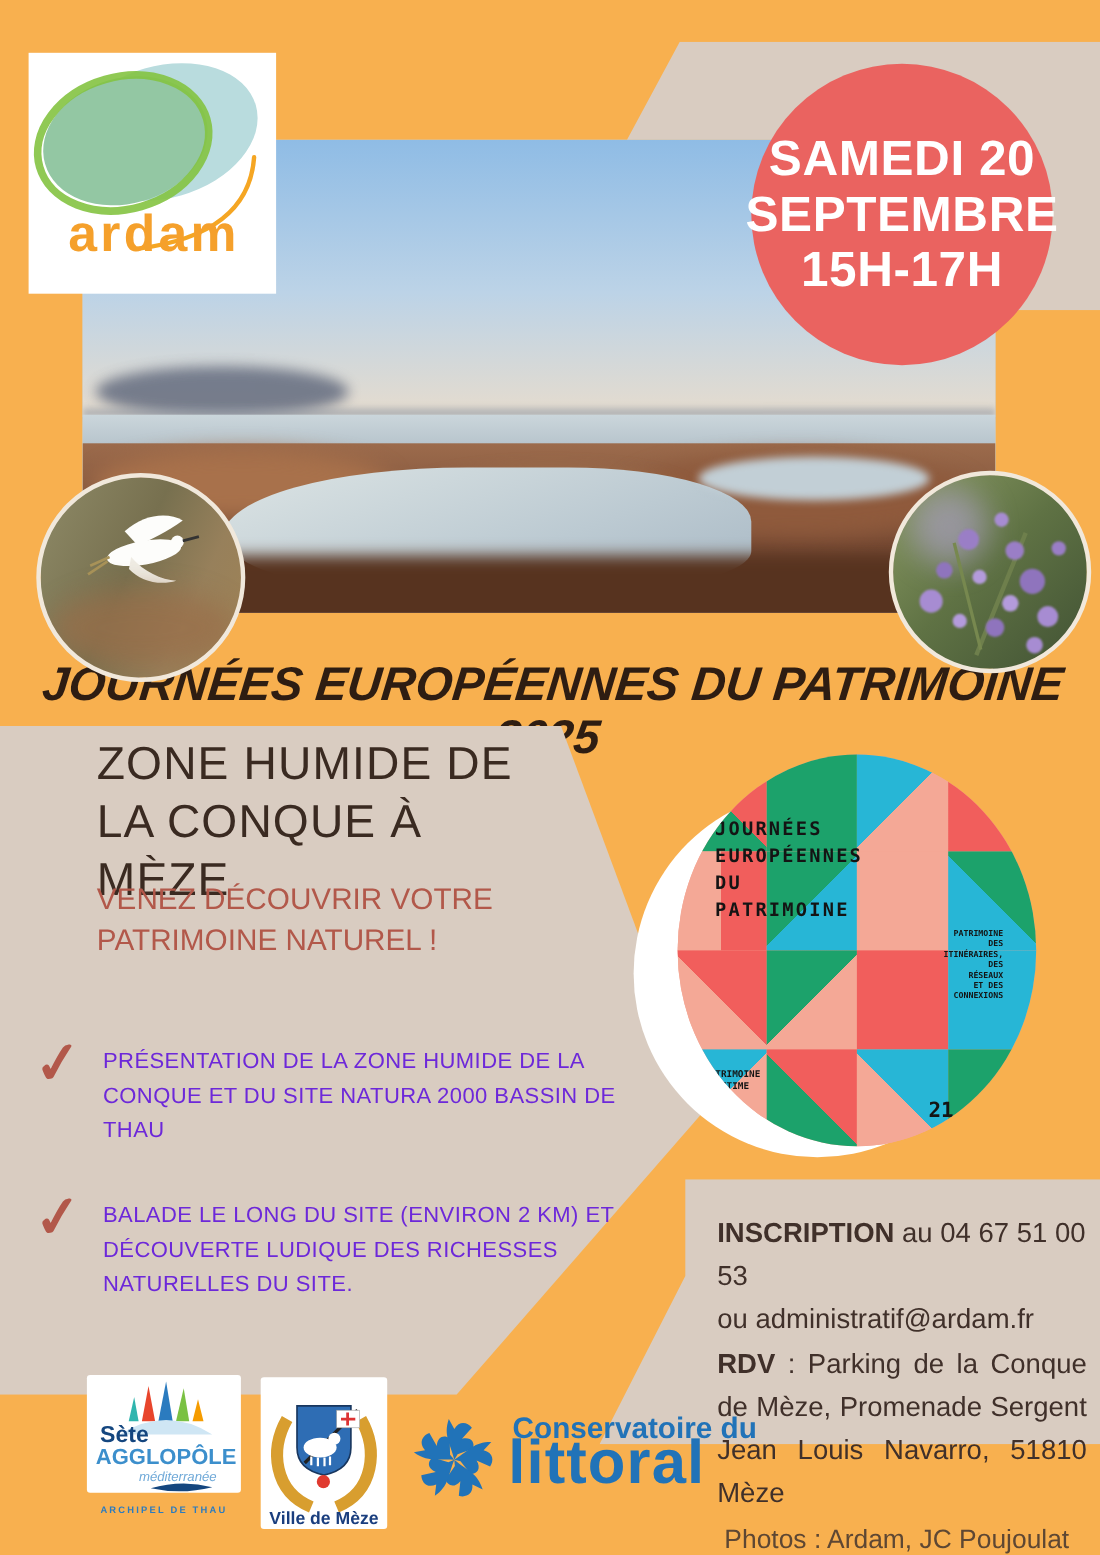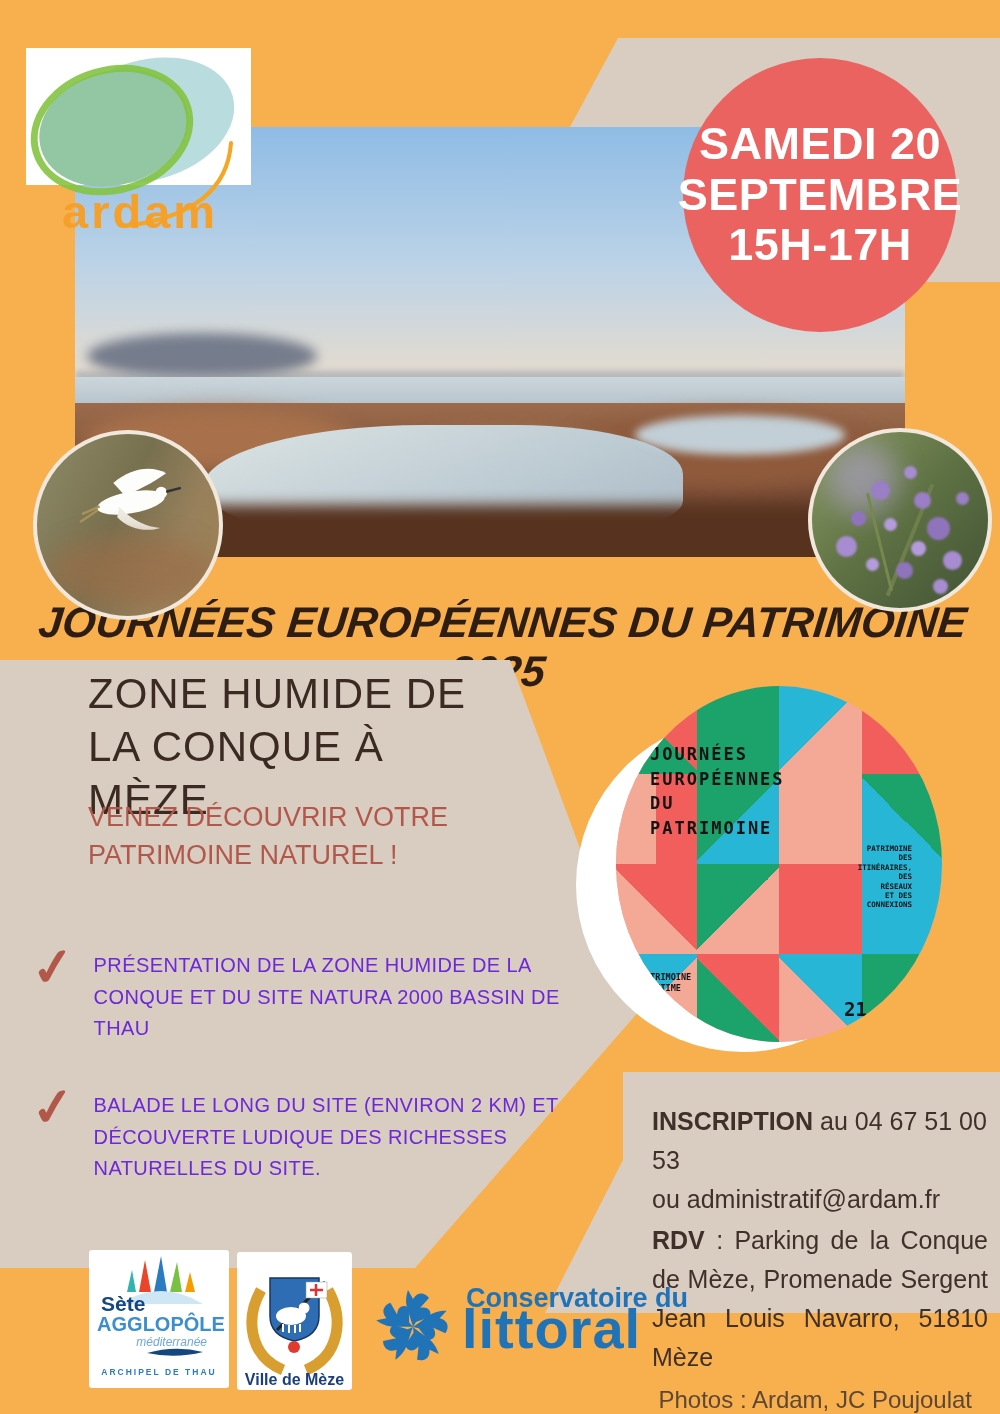--- a/index.html
+++ b/index.html
@@ -33,21 +33,21 @@
       border-radius:60% 45% 50% 55%/70% 55% 45% 60%;}
   .photo .pond2{position:absolute;left:560px;top:288px;width:210px;height:40px;background:#C2CFD6;border-radius:50%;filter:blur(4px);}
   .photo .veg{position:absolute;left:-12px;bottom:-14px;width:856px;height:66px;background:#57331F;filter:blur(7px);}
 
   
   .date-circle{left:683px;top:58px;width:274px;height:274px;border-radius:50%;background:#EA6360;z-index:3;
       display:flex;align-items:center;justify-content:center;text-align:center;
       color:#FFFFFF;font-size:45px;font-weight:800;line-height:1.13;letter-spacing:.5px;}
 
   
-  .ardam-box{left:26px;top:48px;width:225px;height:137px;background:#FFFFFF;z-index:3;}
+  .ardam-box{left:26px;top:48px;width:225px;height:219px;background:#FFFFFF;z-index:3;}
 
   
   .script-title{left:0;top:598px;width:100%;text-align:center;z-index:3;
       font-size:43px;font-weight:900;font-style:italic;color:#2E1D12;transform:skewX(-6deg);}
 
   
   .circle-photo{border-radius:50%;overflow:hidden;border:4px solid #F1E8DB;z-index:4;}
   .bird{left:33px;top:430px;width:182px;height:182px;
       background:linear-gradient(115deg,#8E8A67 0%,#77704F 45%,#97805B 72%,#A08355 100%);}
   .bird .haze{position:absolute;left:8px;bottom:10px;width:170px;height:70px;background:#9A6E49;border-radius:50%;filter:blur(12px);opacity:.7;}
@@ -105,21 +105,21 @@
   .bullet p{margin:6px 0 0;width:478px;font-size:20px;line-height:1.58;letter-spacing:.4px;color:#6d28d9;}
 
   
   .info{left:652px;top:1090px;width:336px;z-index:8;color:#40302A;font-size:25px;line-height:1.56;margin-top:12px;}
   .info p{margin:0;}
   .info b{font-weight:800;}
   .info .p2{text-align:justify;margin-top:2px;}
 
   
   .partner-box{background:#FFFFFF;z-index:8;border-radius:3px;}
-  .agglopole{left:79px;top:1250px;width:140px;height:138px;margin-left:10px;}
+  .agglopole{left:79px;top:1250px;width:140px;height:107px;}
   .meze{left:237px;top:1252px;width:115px;height:138px;}
   .littoral-icon{left:370px;top:1284px;width:86px;height:86px;z-index:8;}
   .litt1{left:466px;top:1283px;z-index:8;font-size:27px;font-weight:700;color:#2173B8;}
   .litt2{left:462px;top:1301px;z-index:8;font-size:56px;font-weight:800;letter-spacing:1px;line-height:1;color:#2173B8;}
 
   .credits{right:28px;top:1386px;z-index:8;font-size:24px;color:#5E4733;}
 </style>
 </head>
 <body>
 

